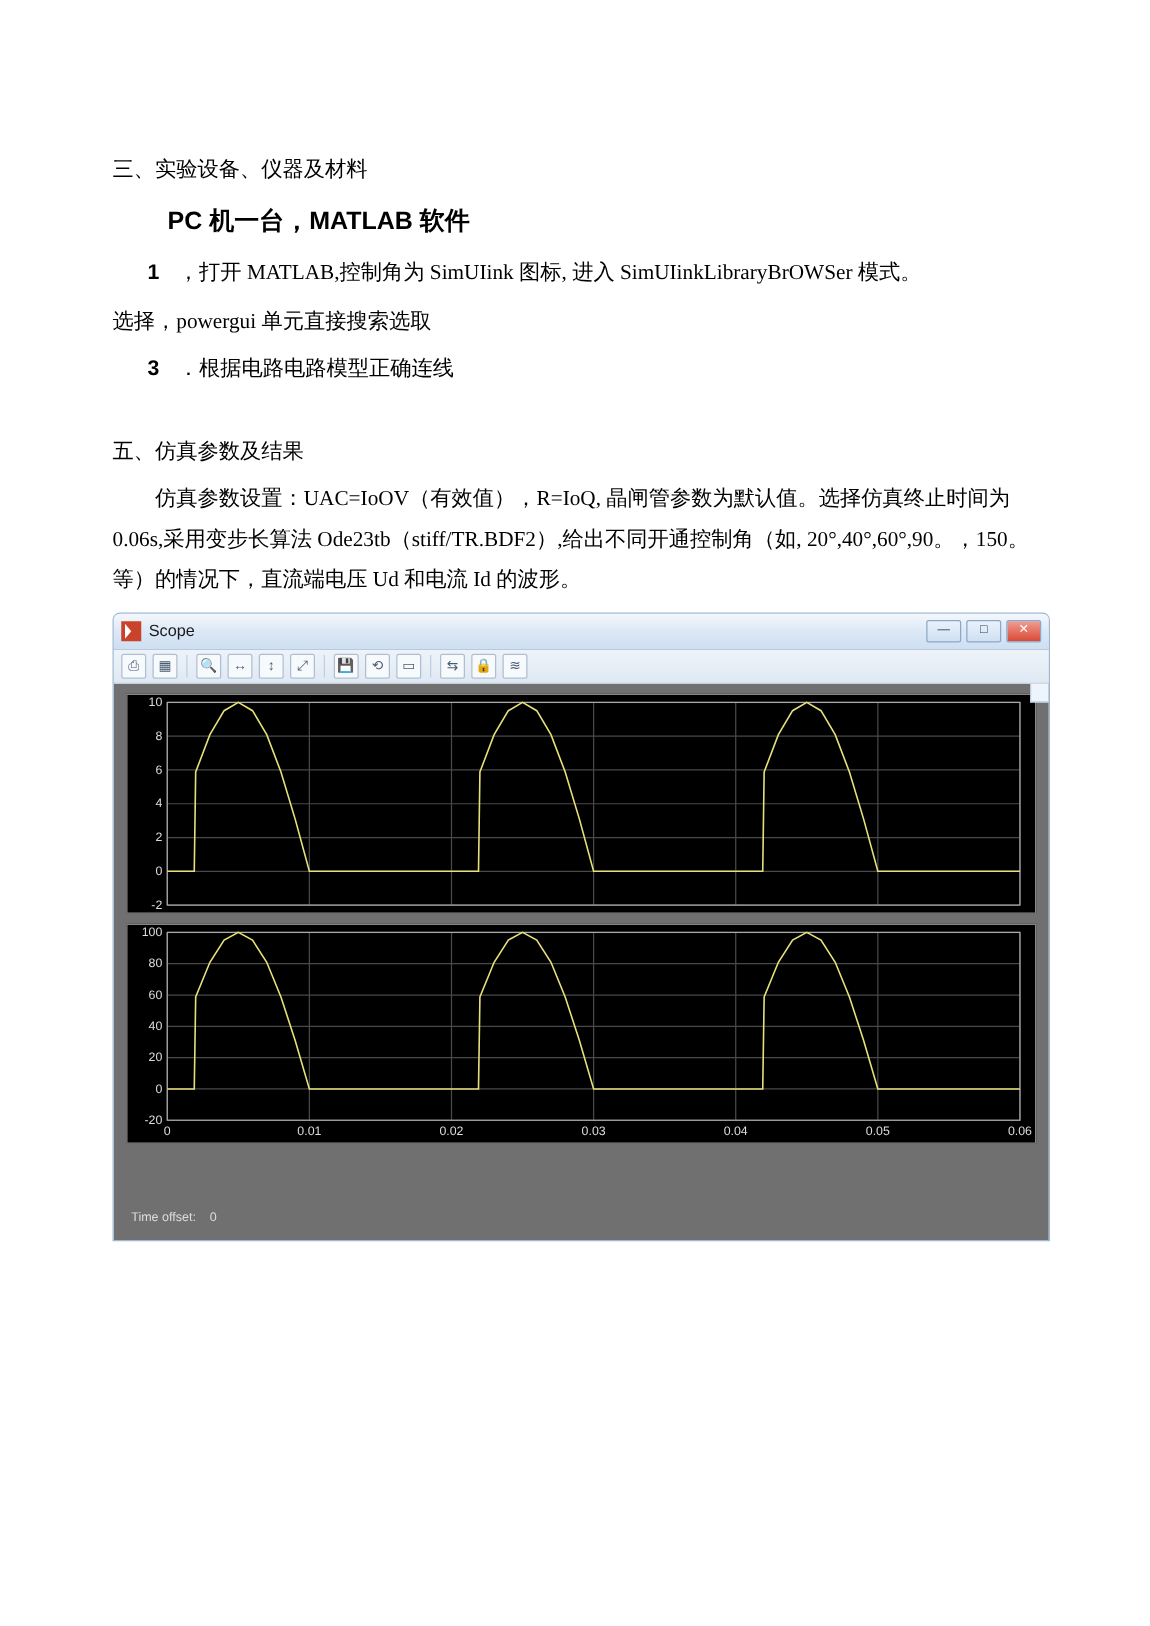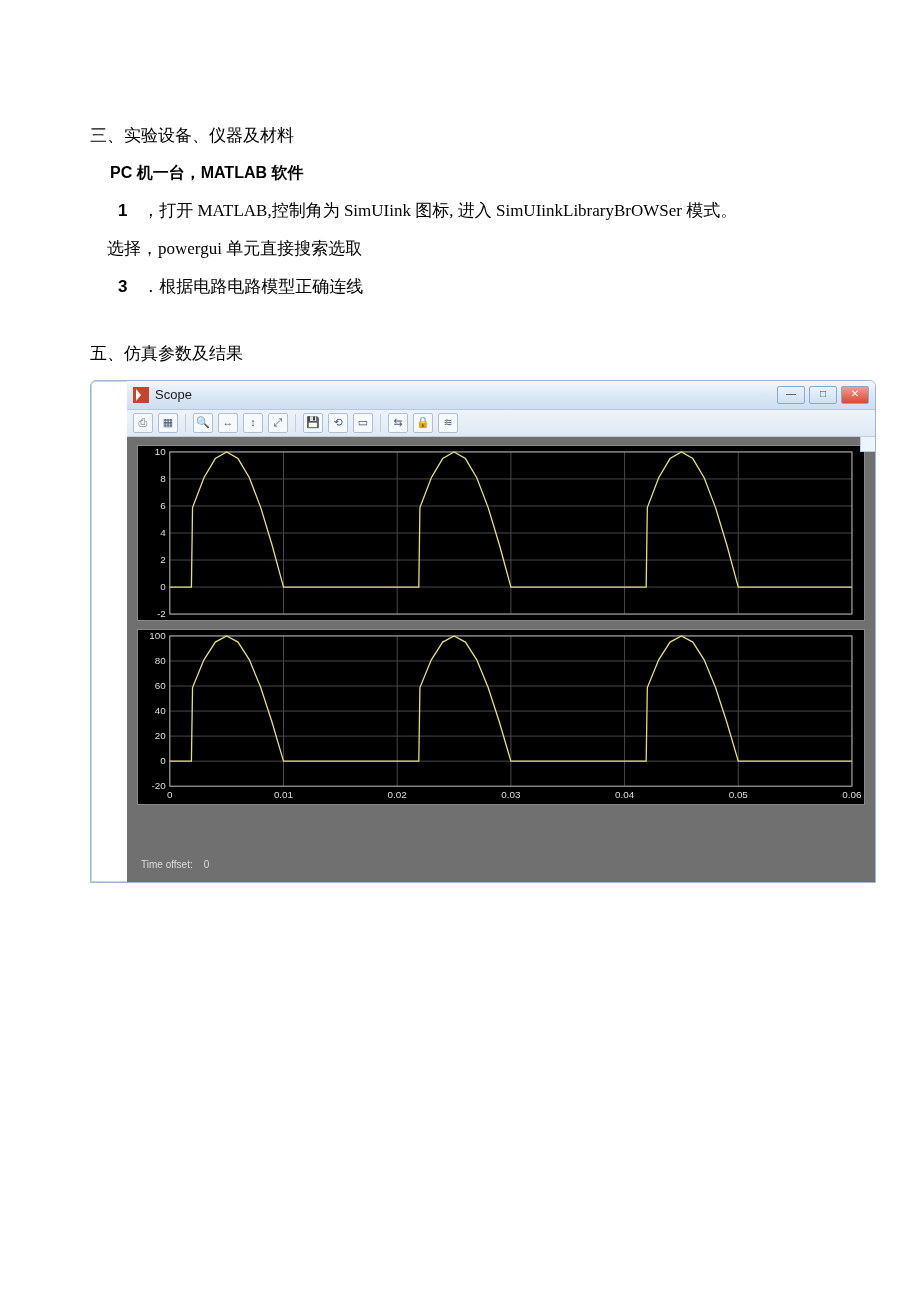--- a/index.html
+++ b/index.html
@@ -17,22 +17,22 @@
   }
   .sec-head {
     font-family: "SimHei", "Heiti SC", "Microsoft YaHei", sans-serif;
     font-weight: normal;
     font-size: 17px;
     margin: 10px 0 6px 0;
   }
   .subhead {
     font-family: "SimHei", "Heiti SC", "Microsoft YaHei", sans-serif;
     font-weight: bold;
-    font-size: 16px;
-    margin-left: 20px;
+    font-size: 20px;
+    margin-left: 44px;
   }
   .mixline { margin: 4px 0; }
   .mixline .light {
     font-family: "SimSun", "Times New Roman", serif;
     font-weight: normal;
   }
   .step {
     margin: 6px 0;
     text-indent: 0;
   }
@@ -40,31 +40,30 @@
     font-family: Arial, "Microsoft YaHei", sans-serif;
     font-weight: bold;
     display: inline-block;
     width: 20px;
     margin-left: 28px;
   }
   .paragraph {
     margin: 0;
     text-indent: 2em;
   }
-  .flush { text-indent: 0; margin-left: 17px; }
+  .flush { text-indent: 0; margin-left: 0; }
 
   
   .scope-win {
     margin: 10px 0 0 0;
     width: 748px;
     border: 1px solid #9db7d3;
     border-radius: 6px 6px 0 0;
     box-shadow: 0 0 0 1px #c9d6e6 inset;
     overflow: hidden;
-    padding-left: 36px;
   }
   .titlebar {
     height: 28px;
     background: linear-gradient(#f4f8fd, #dce8f6 50%, #cddff1);
     border-bottom: 1px solid #b7c9dd;
     display: flex;
     align-items: center;
     padding: 0 6px;
     font-family: "Segoe UI", Tahoma, sans-serif;
     font-size: 13px;
@@ -160,20 +159,21 @@
     <span class="num">1</span><span> ，打开 MATLAB,控制角为 SimUIink 图标, 进入 SimUIinkLibraryBrOWSer 模式。</span>
   </div>
   <div class="flush">选择，powergui 单元直接搜索选取</div>
   <div class="step">
     <span class="num">3</span><span> ．根据电路电路模型正确连线</span>
   </div>
 
   <div style="height:18px"></div>
 
   <div class="sec-head">五、仿真参数及结果</div>
+  <p class="paragraph">仿真参数设置：UAC=IoOV（有效值），R=IoQ, 晶闸管参数为默认值。选择仿真终止时间为0.06s,采用变步长算法 Ode23tb（stiff/TR.BDF2）,给出不同开通控制角（如, 20°,40°,60°,90。，150。等）的情况下，直流端电压 Ud 和电流 Id 的波形。</p>
 
   <div class="scope-win">
     <div class="titlebar">
       <span class="ml-icon"></span>
       <span>Scope</span>
       <div class="winbtns">
         <div class="winbtn">—</div>
         <div class="winbtn">□</div>
         <div class="winbtn close">✕</div>
       </div>

